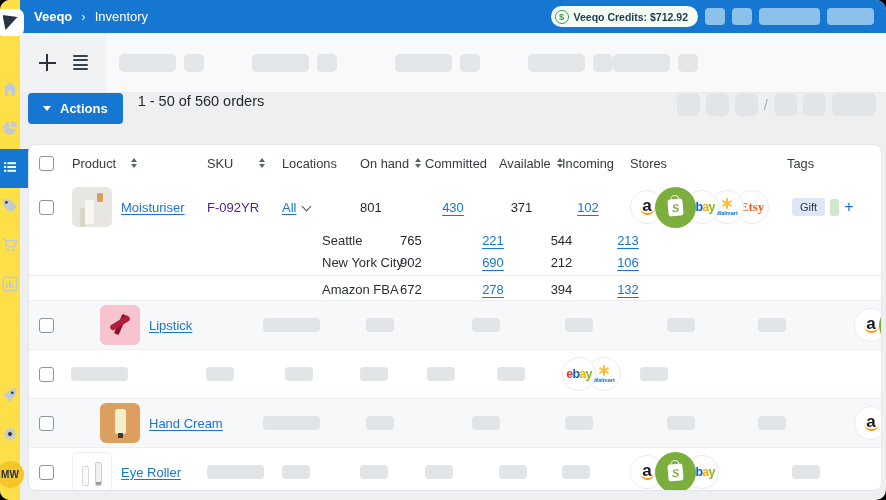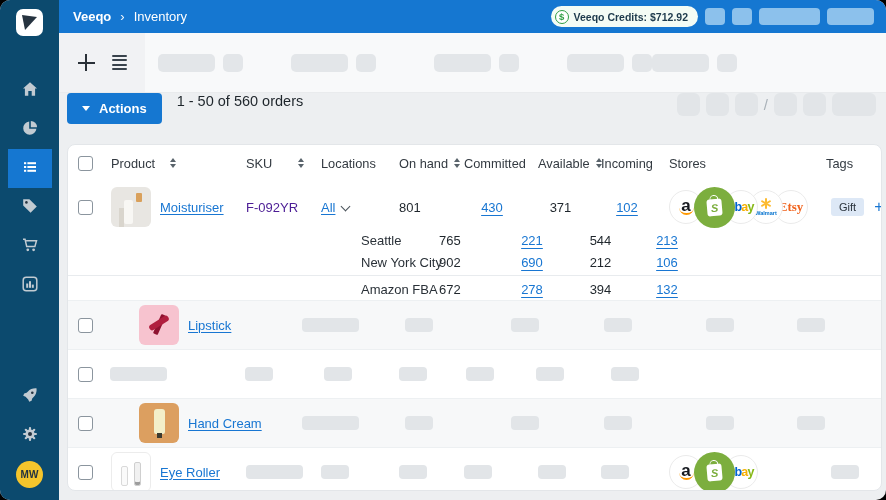--- a/index.html
+++ b/index.html
@@ -1,20 +1,20 @@
 <!DOCTYPE html>
 <html><head>
 <meta charset="utf-8">
 <style>
   html,body{margin:0;padding:0;background:#000;}
   body{width:886px;height:500px;overflow:hidden;font-family:"Liberation Sans",sans-serif;}
   .app{width:886px;height:500px;border-radius:10px;overflow:hidden;display:flex;background:#edeff1;position:relative;}
 
   
-  .sidebar{width:59px;background:#0c4a6e;display:flex;flex-direction:column;align-items:center;flex-shrink:0;gap:11px;}
+  .sidebar{width:20px;background:#fde047;display:flex;flex-direction:column;align-items:center;flex-shrink:0;gap:11px;}
   .logo{margin-top:9px;width:27px;height:27px;background:#fff;border-radius:7px;position:relative;flex-shrink:0;}
   .logo::after{content:"";position:absolute;left:6px;top:6px;width:15px;height:15px;background:#263340;
     clip-path:polygon(0 0,100% 14%,20% 100%);}
   .side-nav{margin-top:24px;display:flex;flex-direction:column;width:44px;}
   .side-item{height:39px;width:44px;display:flex;align-items:center;justify-content:center;cursor:pointer;}
   .side-item.active{background:#1577d1;}
   .side-bottom{margin-top:auto;display:flex;flex-direction:column;align-items:center;width:44px;padding-bottom:12px;}
   .avatar{width:27px;height:27px;border-radius:50%;background:#f5c52c;color:#233240;font-size:10px;font-weight:bold;
     display:flex;align-items:center;justify-content:center;margin-top:6px;}
 
@@ -524,20 +524,37 @@
               </div>
               <div class="cell ph-cell c-committed">
                 <span class="ph-sm"></span>
               </div>
               <div class="cell ph-cell c-available">
                 <span class="ph-sm"></span>
               </div>
               <div class="cell ph-cell c-incoming">
                 <span class="ph-sm"></span>
               </div>
+              <div class="cell c-stores">
+                <span class="stores">
+                  <span class="store store-ebay" style="z-index: 30;">
+                    <span class="ebay"><span class="eb0">e</span><span class="eb1">b</span><span class="eb2">a</span><span class="eb3">y</span></span>
+                  </span>
+                  <span class="store store-walmart" style="z-index: 28;">
+                    <span class="wm">
+                      <span class="spark">
+                        <i style="transform: rotate(0deg);"></i>
+                        <i style="transform: rotate(60deg);"></i>
+                        <i style="transform: rotate(120deg);"></i>
+                      </span>
+                      <span class="wm-label">Walmart</span>
+                    </span>
+                  </span>
+                </span>
+              </div>
               <div class="cell ph-cell c-tags">
                 <span class="ph-sm"></span>
               </div>
             </div>
             <div class="grid-row trow trow-simple tinted">
               <div class="cell c-check">
                 <span class="cb"></span>
               </div>
               <div class="cell c-product">
                 <span class="thumb thumb-hand-cream"></span>

